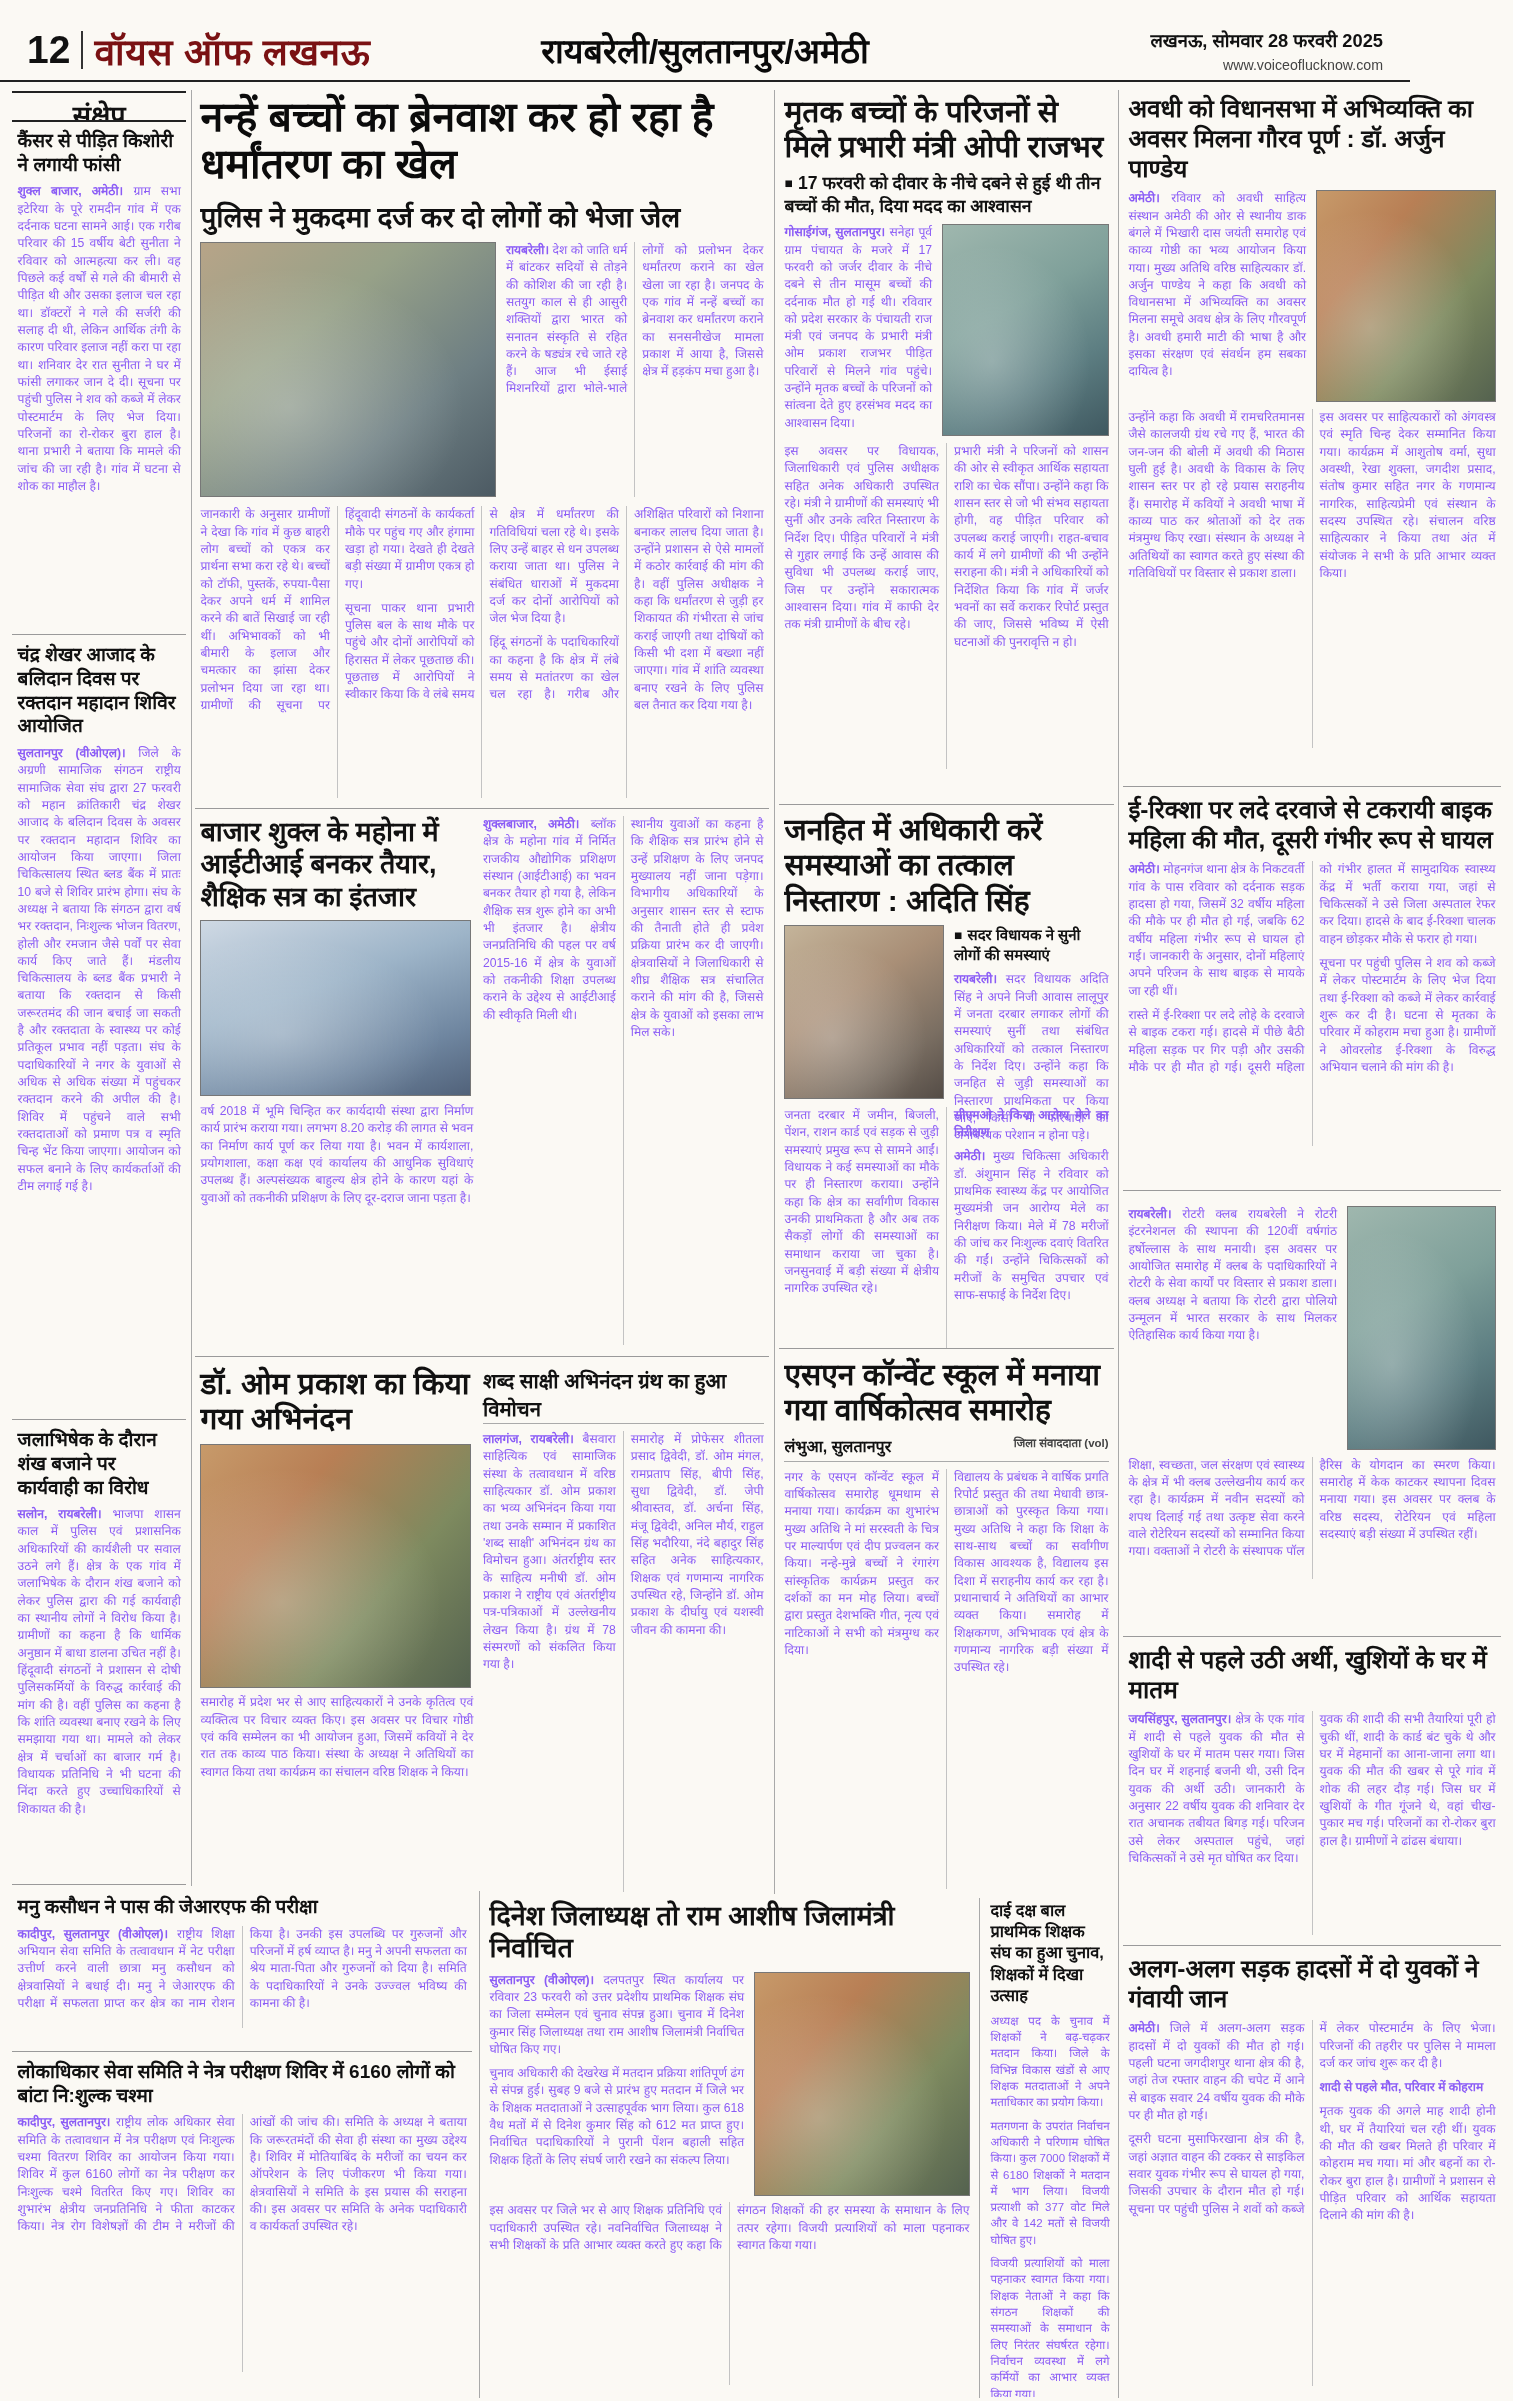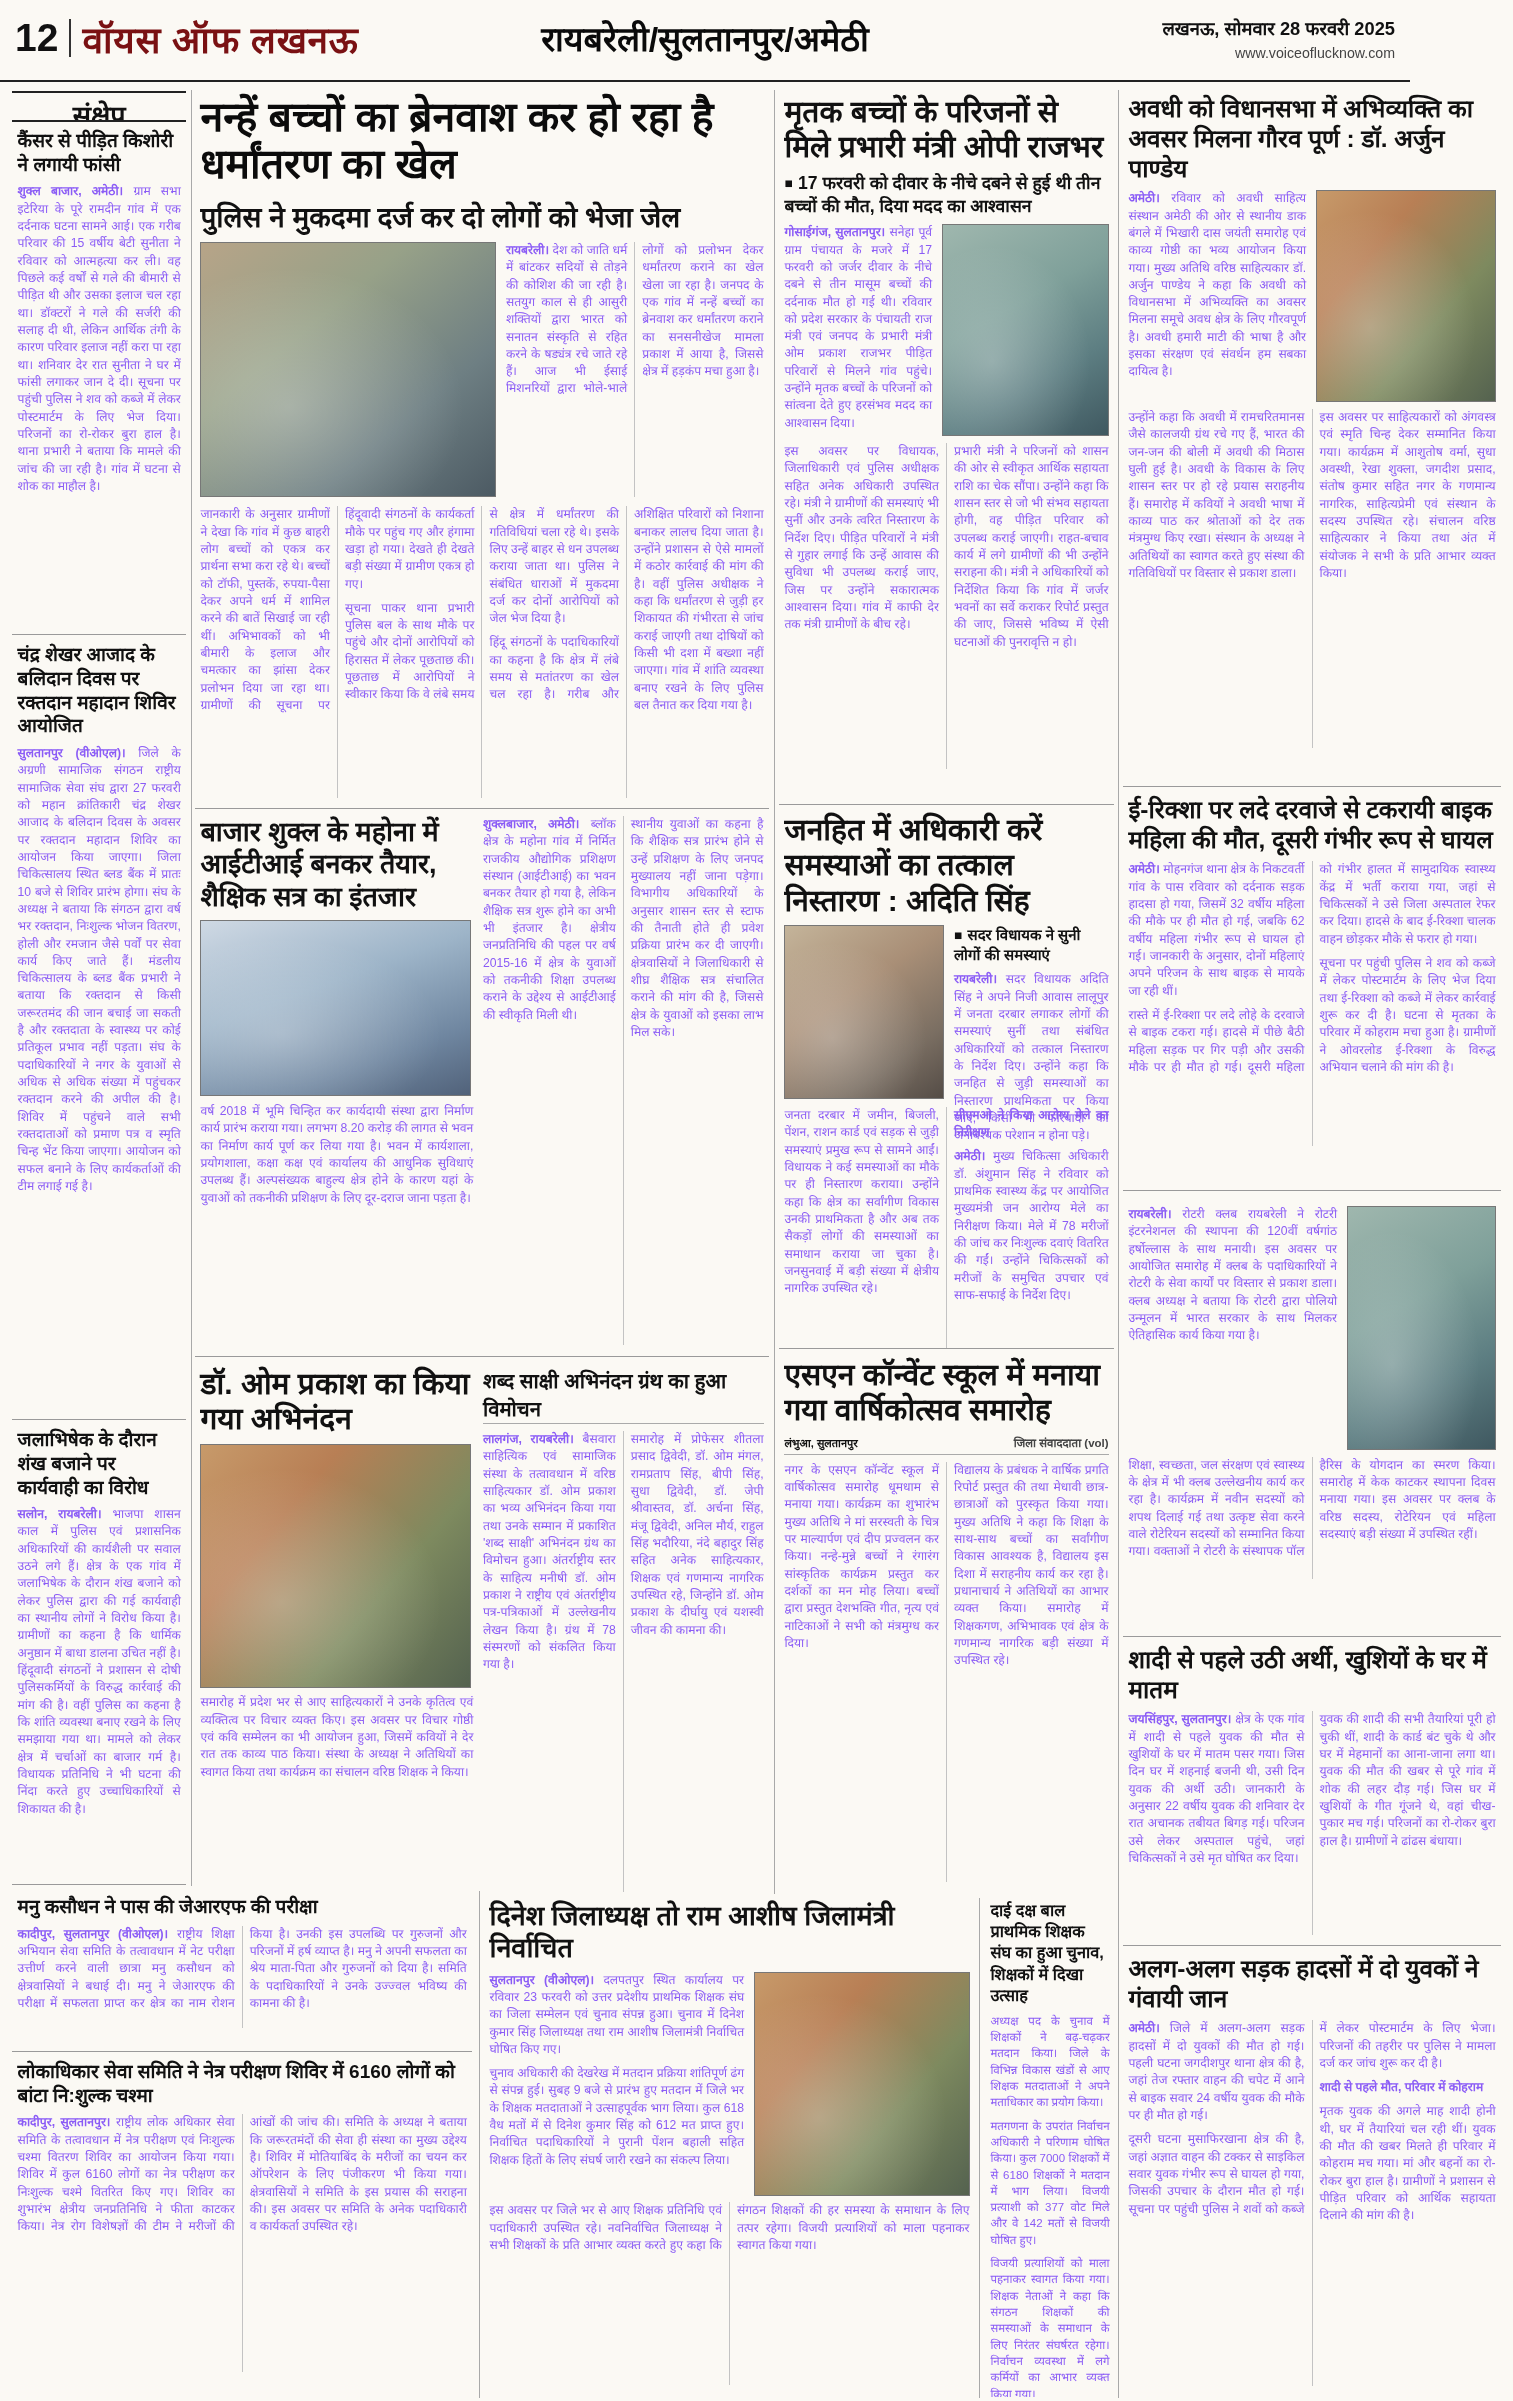--- a/index.html
+++ b/index.html
@@ -29,21 +29,21 @@
   .h-lg   { font-size:27px; line-height:1.2;  font-weight:bold; }
   .h-md   { font-size:24.4px; line-height:1.22; font-weight:bold; }
   .h-sm   { font-size:19px; line-height:1.25; font-weight:bold; }
   .h-xs   { font-size:16.3px; line-height:1.3;  font-weight:bold; }
   .lead-sub { font-size:28px; font-weight:bold; margin:9.5px 0 6.8px; }
   .subline { font-size:20.3px; font-weight:bold; margin-bottom:6.8px; border-bottom:0.7px solid #aaa; padding-bottom:1px; }
 
   .body-text { font-size:12.2px; line-height:1.42; text-align:justify; color:#8b5cf6; }
   .body-text p { margin-bottom:6.8px; }
   .dl { font-weight:bold; }
-  .byline { font-size:11px; font-weight:bold; }
+  .byline { font-size:16px; font-weight:bold; }
   .byline-lite { font-size:11.5px; color:#444; font-weight:bold; }
 
   .cols2 { column-count:2; column-gap:15px; column-rule:0.7px solid #c3c3c3; }
   .cols4 { column-count:4; column-gap:15px; column-rule:0.7px solid #c3c3c3; }
 
   .row { display:flex; gap:9.5px; }
 
   .bullet-line { font-size:17.6px; font-weight:bold; line-height:1.3; margin:6.8px 0; }
   .sq { display:inline-block; font-size:13.6px; vertical-align:middle; margin-right:5.4px; color:#111; }
 
@@ -58,21 +58,21 @@
 
   .label-box { text-align:center; font-size:27px; font-weight:bold; border-top:2px solid #222;
                border-bottom:2px solid #222; padding:2.7px 0; }
   .brief .body-text { font-size:12.2px; } .mt10 { margin-top:6.8px; } .mt14 { margin-top:9.5px; }
 </style>
 </head>
 <body>
 
 <div class="page">
 
-  <header class="sec" style="left:0;top:0;width:1410px;height:85px;padding:0">
+  <header class="sec" style="left:0;top:0;width:1410px;height:85px;padding:12px">
     <div class="mast">
       <div class="mast-left">
         <span class="pageno">12</span>
         <span class="mast-bar"></span>
         <span class="paper">वॉयस ऑफ लखनऊ</span>
       </div>
       <div class="mast-center">रायबरेली/सुलतानपुर/अमेठी</div>
       <div class="mast-right">
         <div class="mast-date">लखनऊ, सोमवार 28 फरवरी 2025</div>
         <div class="mast-web">www.voiceoflucknow.com</div>

